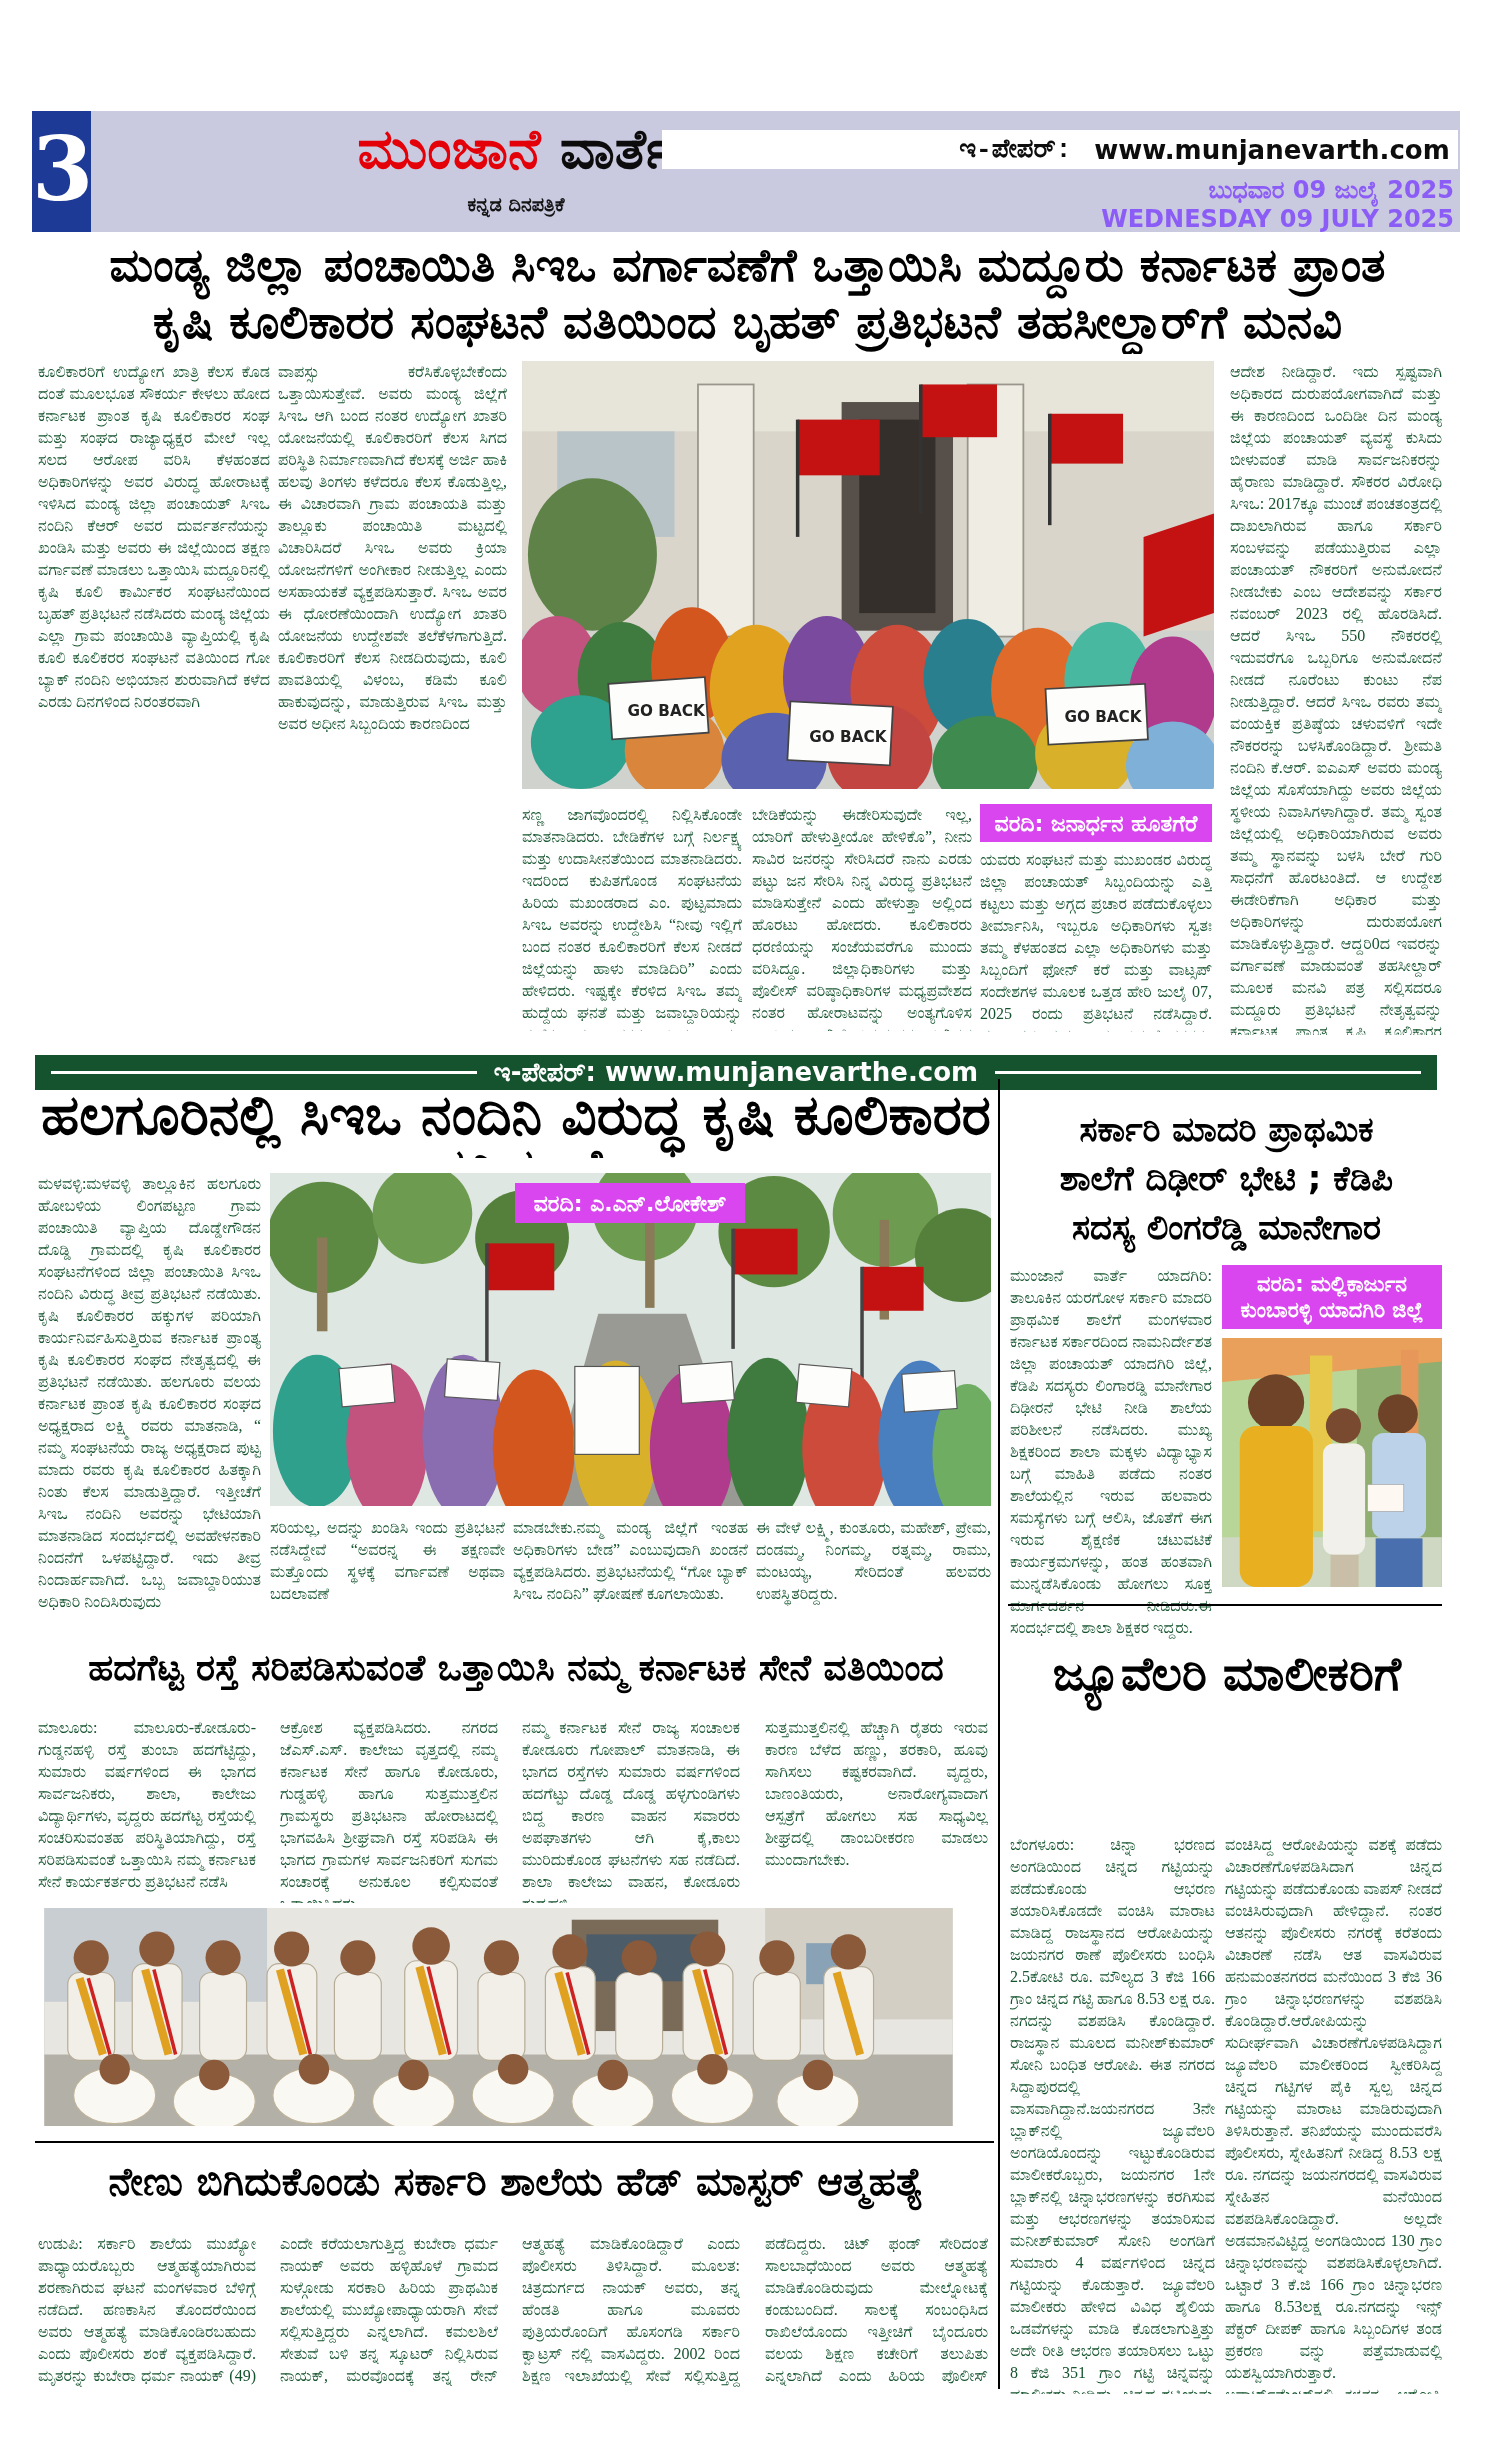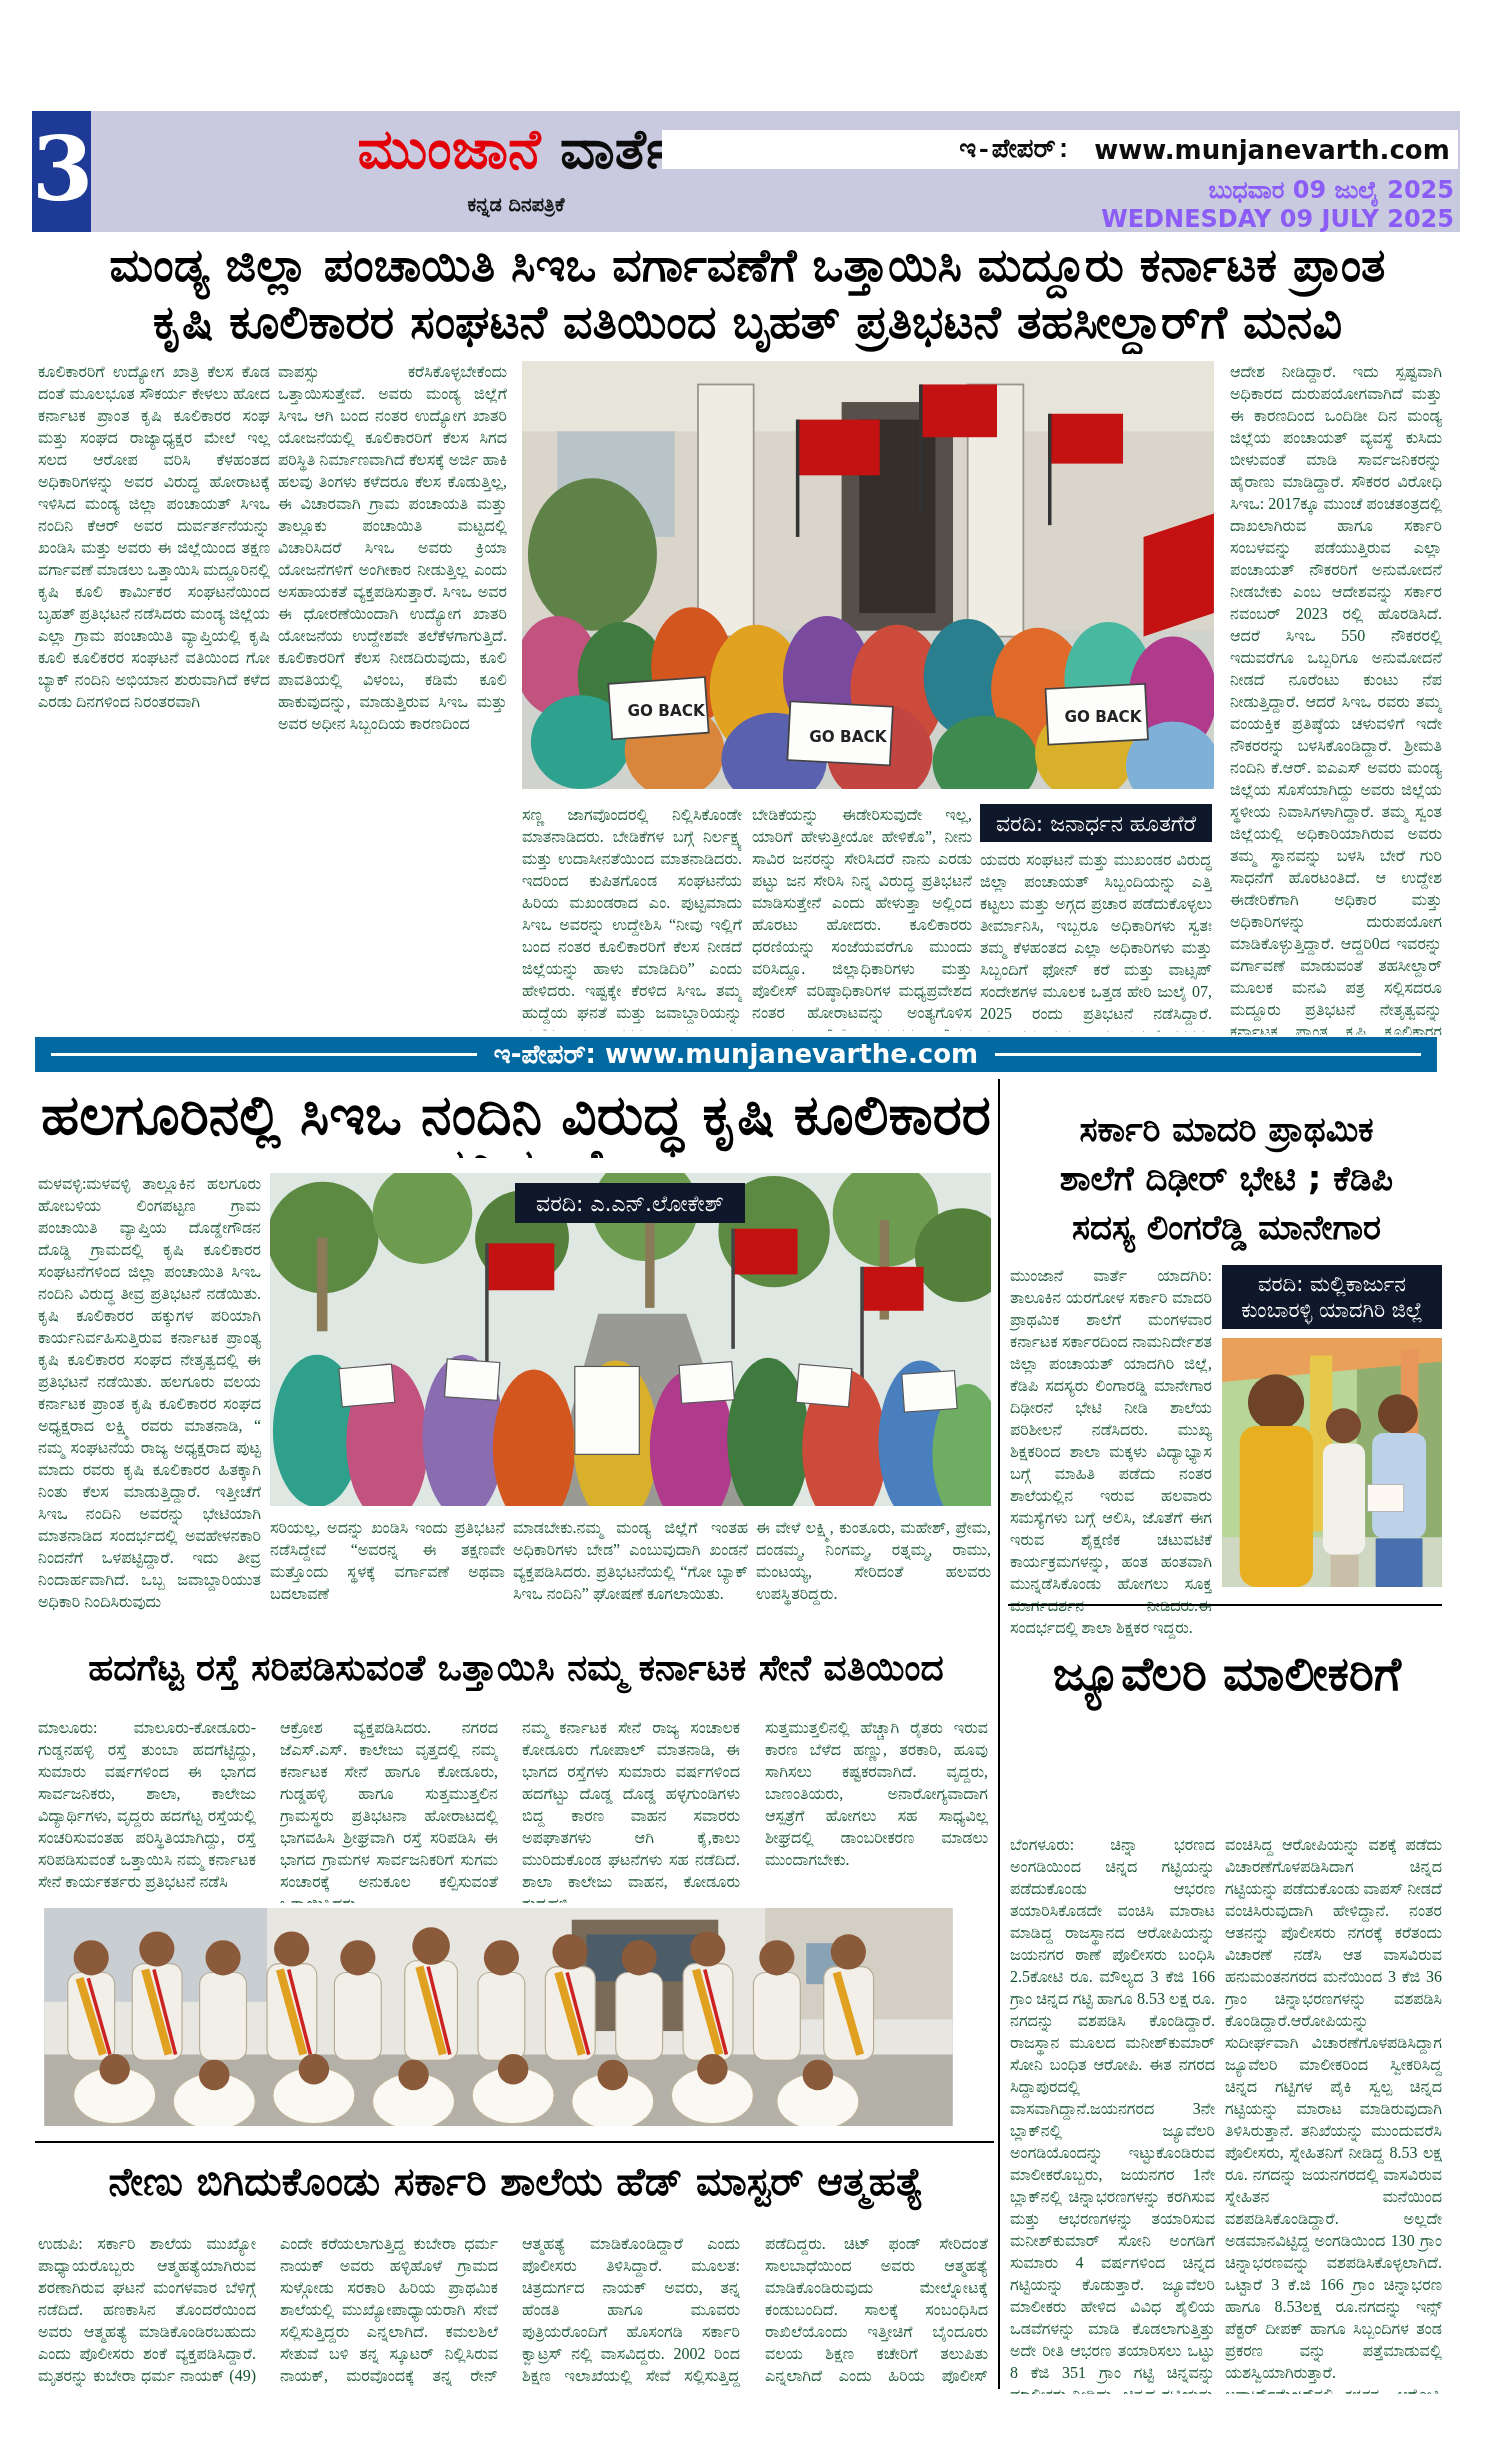--- a/index.html
+++ b/index.html
@@ -28,26 +28,26 @@
   .h-lead{font-size:46px;line-height:57px;}
   .h-mid{font-size:55px;line-height:54px;}
   .h-school{font-size:34px;line-height:49px;}
   .h-jewel{font-size:47px;line-height:89px;}
   .h-road{font-size:36px;line-height:50px;}
   .h-suicide{font-size:39px;line-height:53px;}
   
   .col{font-size:16px;line-height:22px;text-align:justify;overflow:hidden;
        color:#14532d;word-break:break-word;}
   
-  .byline{background:#0f172a;color:#fff;font-family:"DejaVu Sans",sans-serif;
-          font-weight:normal;font-size:22px;display:flex;align-items:center;
+  .byline{background:#d946ef;color:#fff;font-family:"DejaVu Sans",sans-serif;
+          font-weight:bold;font-size:22px;display:flex;align-items:center;
           justify-content:center;text-align:center;overflow:hidden;}
   .byline.two{flex-direction:column;line-height:1.25;font-size:21px;}
   
-  .blueband{background:#0369a1;display:flex;align-items:center;}
+  .blueband{background:#14532d;display:flex;align-items:center;margin-top:18px;}
   .blueband .bar{flex:1;height:2.9px;background:#fff;margin:0 16.4px;}
   .blueband .txt{color:#fff;font-family:"DejaVu Sans",sans-serif;font-weight:bold;
                  font-size:26px;white-space:nowrap;}
   .vrule{background:#000;}
   .hrule{background:#000;}
   .photo{overflow:hidden;background:#cfd2cd;}
   .photo svg{display:block;}
 </style>
 </head>
 <body>

